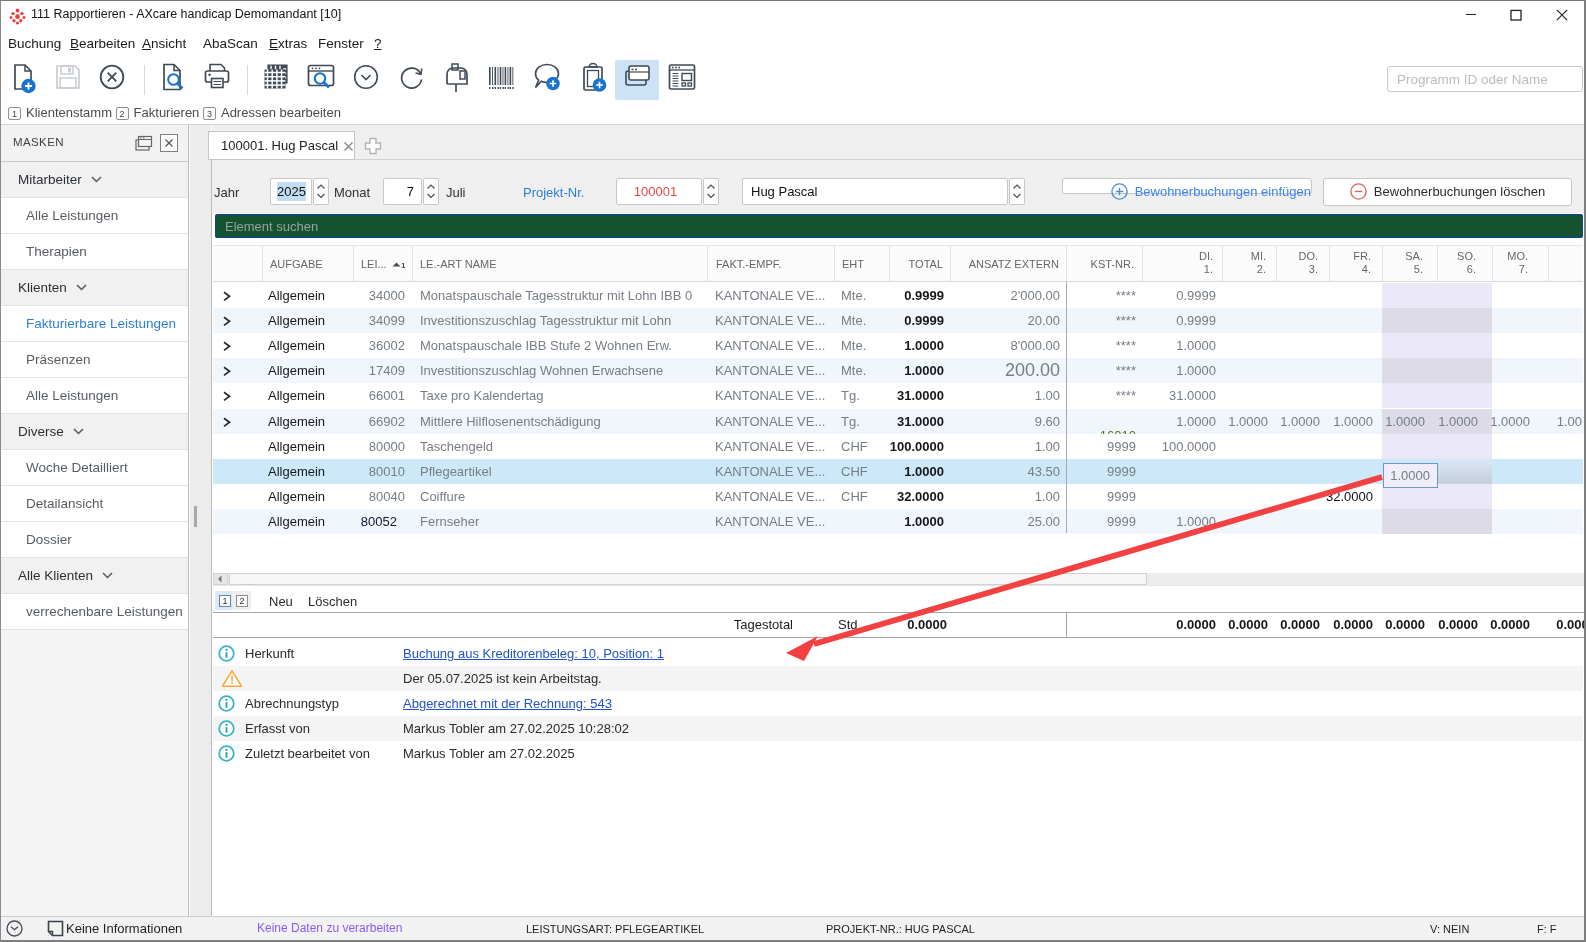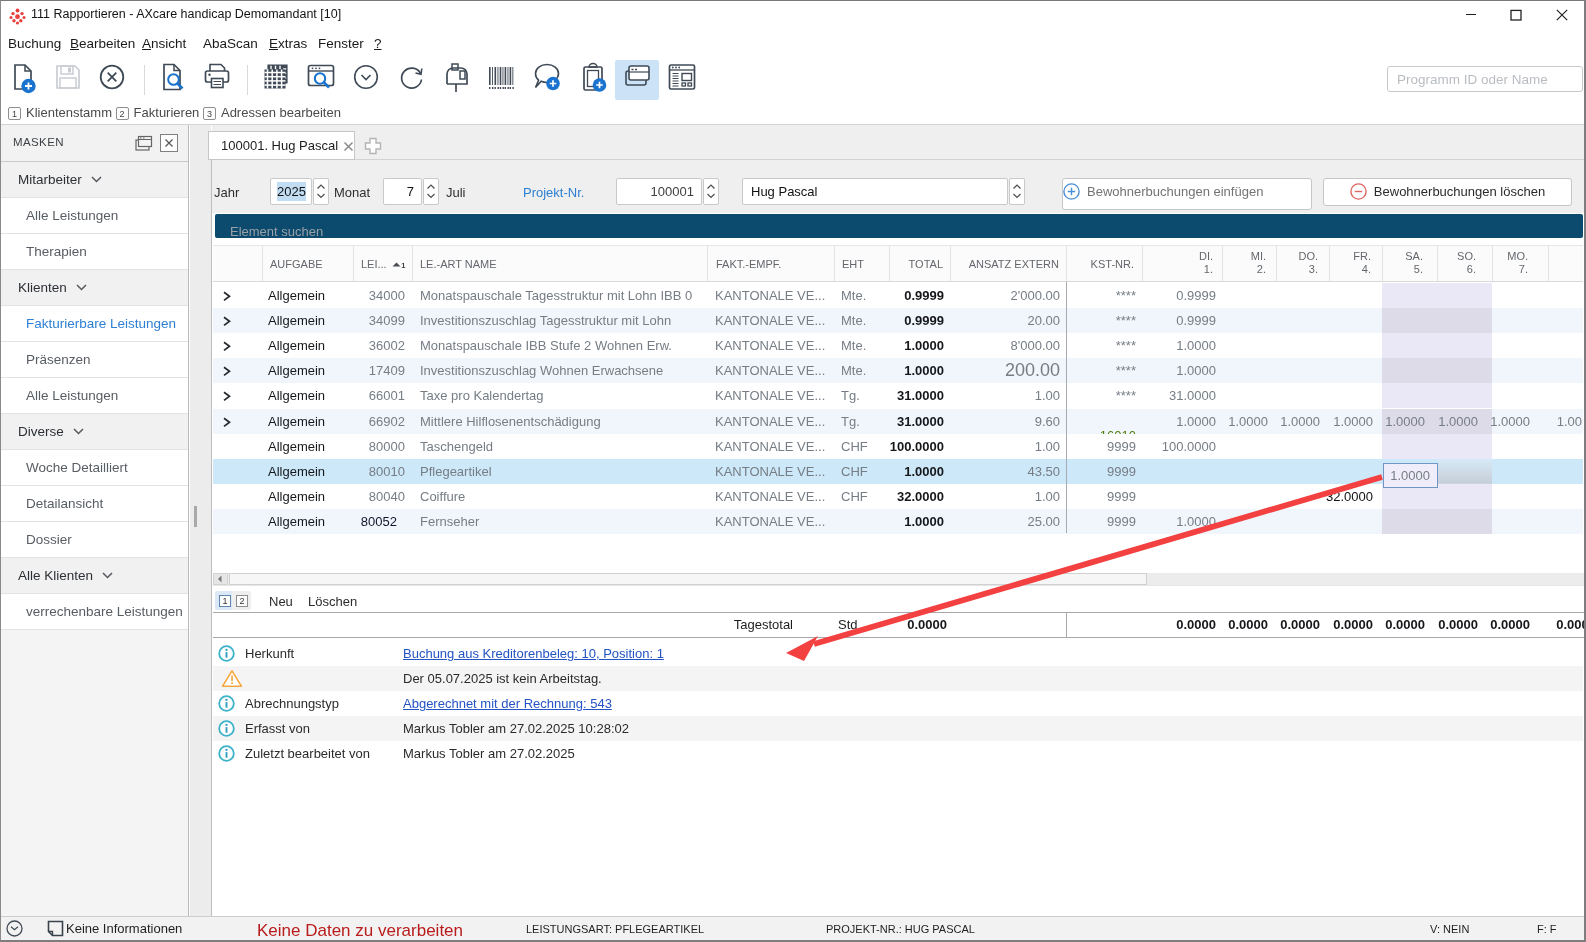--- a/index.html
+++ b/index.html
@@ -233,41 +233,41 @@
   </div>
 <div class="a" style="left:334px;top:185px;font-size:13px;color:#2f2f2f">Monat</div>
 <div class="a" style="left:383px;top:178px;width:39px;height:27px;border:1px solid #c9c9c9;border-radius:2px;background:#fff;font-size:13px;line-height:25px;text-align:right;color:#111;padding-right:7px">7</div>
 <div class="a" style="left:423px;top:178px;width:16px;height:27px;border:1px solid #c9c9c9;border-radius:2px;background:#fff">
     <svg width="14" height="25" viewBox="0 0 14 25">
       <path d="M3.5 9.5 l3.5,-3.5 l3.5,3.5 M3.5 15.0 l3.5,3.5 l3.5,-3.5" fill="none" stroke="#4e4e4e" stroke-width="1.2"></path>
     </svg>
   </div>
 <div class="a" style="left:446px;top:185px;font-size:13px;color:#2f2f2f">Juli</div>
 <div class="a" style="left:523px;top:185px;font-size:13px;color:#2d7fd3">Projekt-Nr.</div>
-<div class="a" style="left:616px;top:178px;width:86px;height:27px;border:1px solid #c9c9c9;border-radius:2px;background:#fff;font-size:13px;line-height:25px;text-align:right;color:#404040;padding-right:7px">100001</div>
+<div class="a" style="left:616px;top:178px;width:86px;height:27px;border:1px solid #c9c9c9;border-radius:2px;background:#fff;font-size:13px;line-height:25px;text-align:center;color:#ef4444;padding-right:7px">100001</div>
 <div class="a" style="left:703px;top:178px;width:16px;height:27px;border:1px solid #c9c9c9;border-radius:2px;background:#fff">
     <svg width="14" height="25" viewBox="0 0 14 25">
       <path d="M3.5 9.5 l3.5,-3.5 l3.5,3.5 M3.5 15.0 l3.5,3.5 l3.5,-3.5" fill="none" stroke="#4e4e4e" stroke-width="1.2"></path>
     </svg>
   </div>
 <div class="a" style="left:742px;top:178px;width:266px;height:27px;border:1px solid #c9c9c9;border-radius:2px;background:#fff;font-size:13px;line-height:25px;color:#111;padding-left:8px">Hug Pascal</div>
 <div class="a" style="left:1009px;top:178px;width:16px;height:27px;border:1px solid #c9c9c9;border-radius:2px;background:#fff">
     <svg width="14" height="25" viewBox="0 0 14 25">
       <path d="M3.5 9.5 l3.5,-3.5 l3.5,3.5 M3.5 15.0 l3.5,3.5 l3.5,-3.5" fill="none" stroke="#4e4e4e" stroke-width="1.2"></path>
     </svg>
   </div>
-<div class="a" style="left:1062px;top:178px;width:250px;height:32px;border:1px solid #c6c6c6;border-radius:3px;background:#fff;text-align:left;font-size:13px;color:#737373;line-height:26px"><svg style="display:inline-block;vertical-align:-4px;margin-right:7px" width="17" height="17" viewBox="0 0 17 17">
+<div class="a" style="left:1062px;top:178px;width:250px;height:16px;border:1px solid #c6c6c6;border-radius:3px;background:#fff;text-align:right;font-size:13px;color:#3b82f6;line-height:26px"><svg style="display:inline-block;vertical-align:-4px;margin-right:7px" width="17" height="17" viewBox="0 0 17 17">
       <circle cx="8.5" cy="8.5" r="7.6" fill="none" stroke="#4b8fd6" stroke-width="1.4"></circle>
       <path d="M8.5 4.8 v7.4 M4.8 8.5 h7.4" stroke="#4b8fd6" stroke-width="1.4"></path>
     </svg>Bewohnerbuchungen einfügen</div>
 <div class="a" style="left:1323px;top:178px;width:249px;height:28px;border:1px solid #c6c6c6;border-radius:3px;background:#fff;text-align:center;font-size:13px;color:#2b2b2b;line-height:26px"><svg style="display:inline-block;vertical-align:-4px;margin-right:7px" width="17" height="17" viewBox="0 0 17 17">
       <circle cx="8.5" cy="8.5" r="7.6" fill="none" stroke="#e06560" stroke-width="1.4"></circle>
       <path d="M4.8 8.5 h7.4" stroke="#e06560" stroke-width="1.4"></path>
     </svg>Bewohnerbuchungen löschen</div>
-<div class="a" style="left:215px;top:214px;width:1368px;height:24px;border:7px solid #0c4a6e;border-radius:2px;background:#0c4a6e;font-size:13px;color:#9aa0a6;line-height:22px;padding-left:8px">Element suchen</div>
+<div class="a" style="left:215px;top:214px;width:1368px;height:24px;border:2px solid #0c4a6e;border-radius:2px;background:#14532d;font-size:13px;color:#9aa0a6;line-height:22px;padding-left:8px">Element suchen</div>
 <div class="a" style="left:213px;top:245px;width:1370px;height:37px;background:#fbfbfb;border-top:1px solid #e6e6e6;border-bottom:1px solid #d8d8d8"></div>
 <div class="a" style="left:262px;top:246px;width:1px;height:35px;background:#e2e2e2"></div>
 <div class="a" style="left:353px;top:246px;width:1px;height:35px;background:#e2e2e2"></div>
 <div class="a" style="left:412px;top:246px;width:1px;height:35px;background:#e2e2e2"></div>
 <div class="a" style="left:707px;top:246px;width:1px;height:35px;background:#e2e2e2"></div>
 <div class="a" style="left:834px;top:246px;width:1px;height:35px;background:#e2e2e2"></div>
 <div class="a" style="left:889px;top:246px;width:1px;height:35px;background:#e2e2e2"></div>
 <div class="a" style="left:950px;top:246px;width:1px;height:35px;background:#e2e2e2"></div>
 <div class="a" style="left:1066px;top:246px;width:1px;height:35px;background:#e2e2e2"></div>
 <div class="a" style="left:1142px;top:246px;width:1px;height:35px;background:#e2e2e2"></div>
@@ -505,17 +505,17 @@
 <div class="a" style="left:0;top:916px;width:1586px;height:26px;background:#f2f2f2;border-top:1px solid #cdcdcd"></div>
 <svg class="a" style="left:6px;top:920px" width="17" height="17" viewBox="0 0 17 17">
     <circle cx="8.5" cy="8.5" r="7.5" fill="none" stroke="#434c57" stroke-width="1.3"></circle>
     <path d="M5 6.7 L8.5 9.7 L12 6.7" fill="none" stroke="#434c57" stroke-width="1.3"></path>
   </svg>
 <svg class="a" style="left:47px;top:920px" width="17" height="17" viewBox="0 0 17 17">
     <path d="M1.5 1.5 h14 v14 h-10 l-4 -4 z" fill="none" stroke="#39424d" stroke-width="1.6"></path>
     <path d="M1.5 11.5 h4 v4" fill="none" stroke="#39424d" stroke-width="1.4"></path>
   </svg>
 <div class="a" style="left:66px;top:921px;font-size:13px;color:#1f1f1f">Keine Informationen</div>
-<div class="a" style="left:257px;top:921px;font-size:17px;color:#b91c1c">Keine Daten zu verarbeiten</div>
+<div class="a" style="left:257px;top:921px;font-size:12px;color:#8b5cf6">Keine Daten zu verarbeiten</div>
 <div class="a" style="left:526px;top:923px;font-size:11px;color:#1f1f1f">LEISTUNGSART: PFLEGEARTIKEL</div>
 <div class="a" style="left:826px;top:923px;font-size:11px;color:#1f1f1f">PROJEKT-NR.: HUG PASCAL</div>
 <div class="a" style="left:1430px;top:923px;font-size:11px;color:#1f1f1f">V: NEIN</div>
 <div class="a" style="left:1537px;top:923px;font-size:11px;color:#1f1f1f">F: F</div>
 <div id="frame"></div>
 </body></html>

